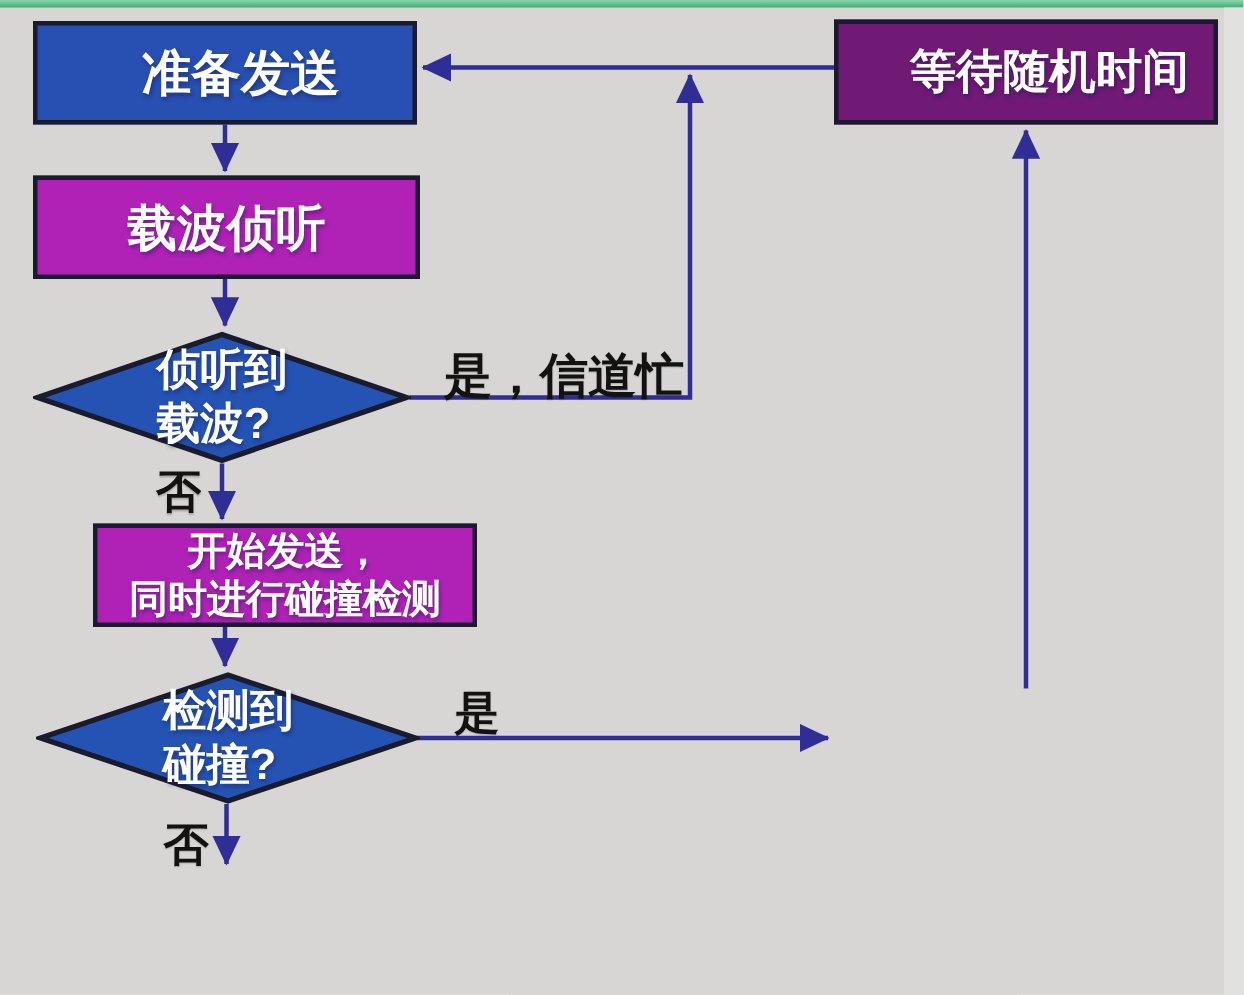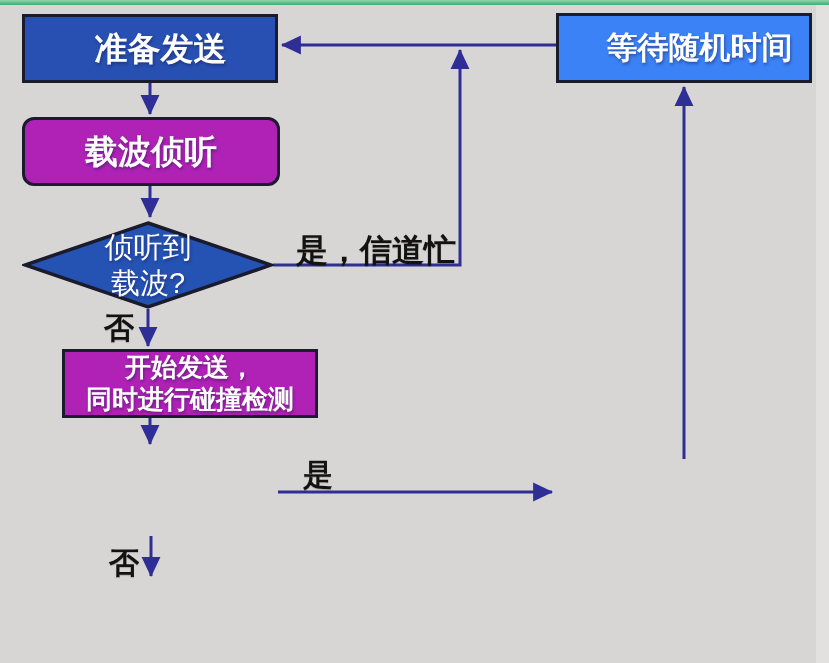--- a/index.html
+++ b/index.html
@@ -58,38 +58,38 @@
     left: 0; top: 0;
     width: 100%; height: 100%;
     display: block;
   }
   .diamond .diamond-label {
     position: absolute;
     left: 0; top: 0; right: 0; bottom: 0;
     display: flex;
     align-items: center;
     justify-content: center;
-    text-align: center;
+    text-align: left;
     color: #ffffff;
-    font-weight: normal;
+    font-weight: bold;
     white-space: pre-line;
     text-shadow: 1px 2px 3px rgba(25,25,70,0.45);
     line-height: 1.25;
   }
 
   .edge-label {
     position: absolute;
     color: #121212;
     font-weight: bold;
     white-space: nowrap;
     text-shadow: 0 1px 1px rgba(0,0,0,0.2);
   }
 
   #node-prepare-send   { left: 22px;  top: 14px;  width: 256px; height: 69px; font-size: 33px; }
-  #node-carrier-sense  { left: 22px;  top: 117px; width: 258px; height: 69px; font-size: 33px; border-radius: 12px; }
+  #node-carrier-sense  { left: 22px;  top: 117px; width: 258px; height: 69px; font-size: 33px; }
   #node-start-send     { left: 22px;  top: 349px; width: 256px; height: 69px; font-size: 26px; }
   #node-send-until-done{ left: 22px;  top: 579px; width: 255px; height: 71px; font-size: 31px; }
   #node-wait-random    { left: 556px; top: 13px;  width: 256px; height: 70px; font-size: 31px; }
   #node-stop-send      { left: 556px; top: 459px; width: 256px; height: 70px; font-size: 31px; }
 
   #node-carrier-detected  { left: 22px; top: 220px; width: 252px; height: 90px; font-size: 29px; }
   #node-collision-detected{ left: 24px; top: 447px; width: 256px; height: 90px; font-size: 29px; }
 
   #label-carrier-yes  { left: 296px; top: 229px; font-size: 32px; }
   #label-carrier-no   { left: 104px; top: 308px; font-size: 30px; }
@@ -124,30 +124,37 @@
   </svg>
 
   <div class="node" id="node-prepare-send" style="background-color: rgb(39, 80, 178); padding-left: 21px;">准备发送</div>
 
   <div class="node" id="node-carrier-sense" style="background-color: rgb(176, 34, 182);">载波侦听</div>
 
   <div class="node" id="node-start-send" style="background-color: rgb(176, 34, 182); margin-left: 40px;">开始发送，
 同时进行碰撞检测</div>
 
 
-  <div class="node" id="node-wait-random" style="background-color: #3b82f6; padding-left: 31px;">等待随机时间</div>
+  <div class="node" id="node-wait-random" style="background-color: #701a75; padding-left: 31px;">等待随机时间</div>
 
 
   <div class="diamond" id="node-carrier-detected">
     <svg viewBox="0 0 252 90" xmlns="http://www.w3.org/2000/svg">
       <polygon points="126,3 249,45 126,87 3,45" fill="#2553b4" stroke="#1b1b2e" stroke-width="3.5"></polygon>
     </svg>
     <div class="diamond-label">侦听到
 载波?</div>
   </div>
 
+  <div class="diamond" id="node-collision-detected">
+    <svg viewBox="0 0 256 90" xmlns="http://www.w3.org/2000/svg">
+      <polygon points="128,3 253,45 128,87 3,45" fill="#2553b4" stroke="#1b1b2e" stroke-width="3.5"></polygon>
+    </svg>
+    <div class="diamond-label">检测到
+碰撞?</div>
+  </div>
 
   <div class="edge-label" id="label-carrier-yes">是，信道忙</div>
   <div class="edge-label" id="label-carrier-no">否</div>
   <div class="edge-label" id="label-collision-yes">是</div>
   <div class="edge-label" id="label-collision-no">否</div>
 
 </div>
 
 </body></html>

